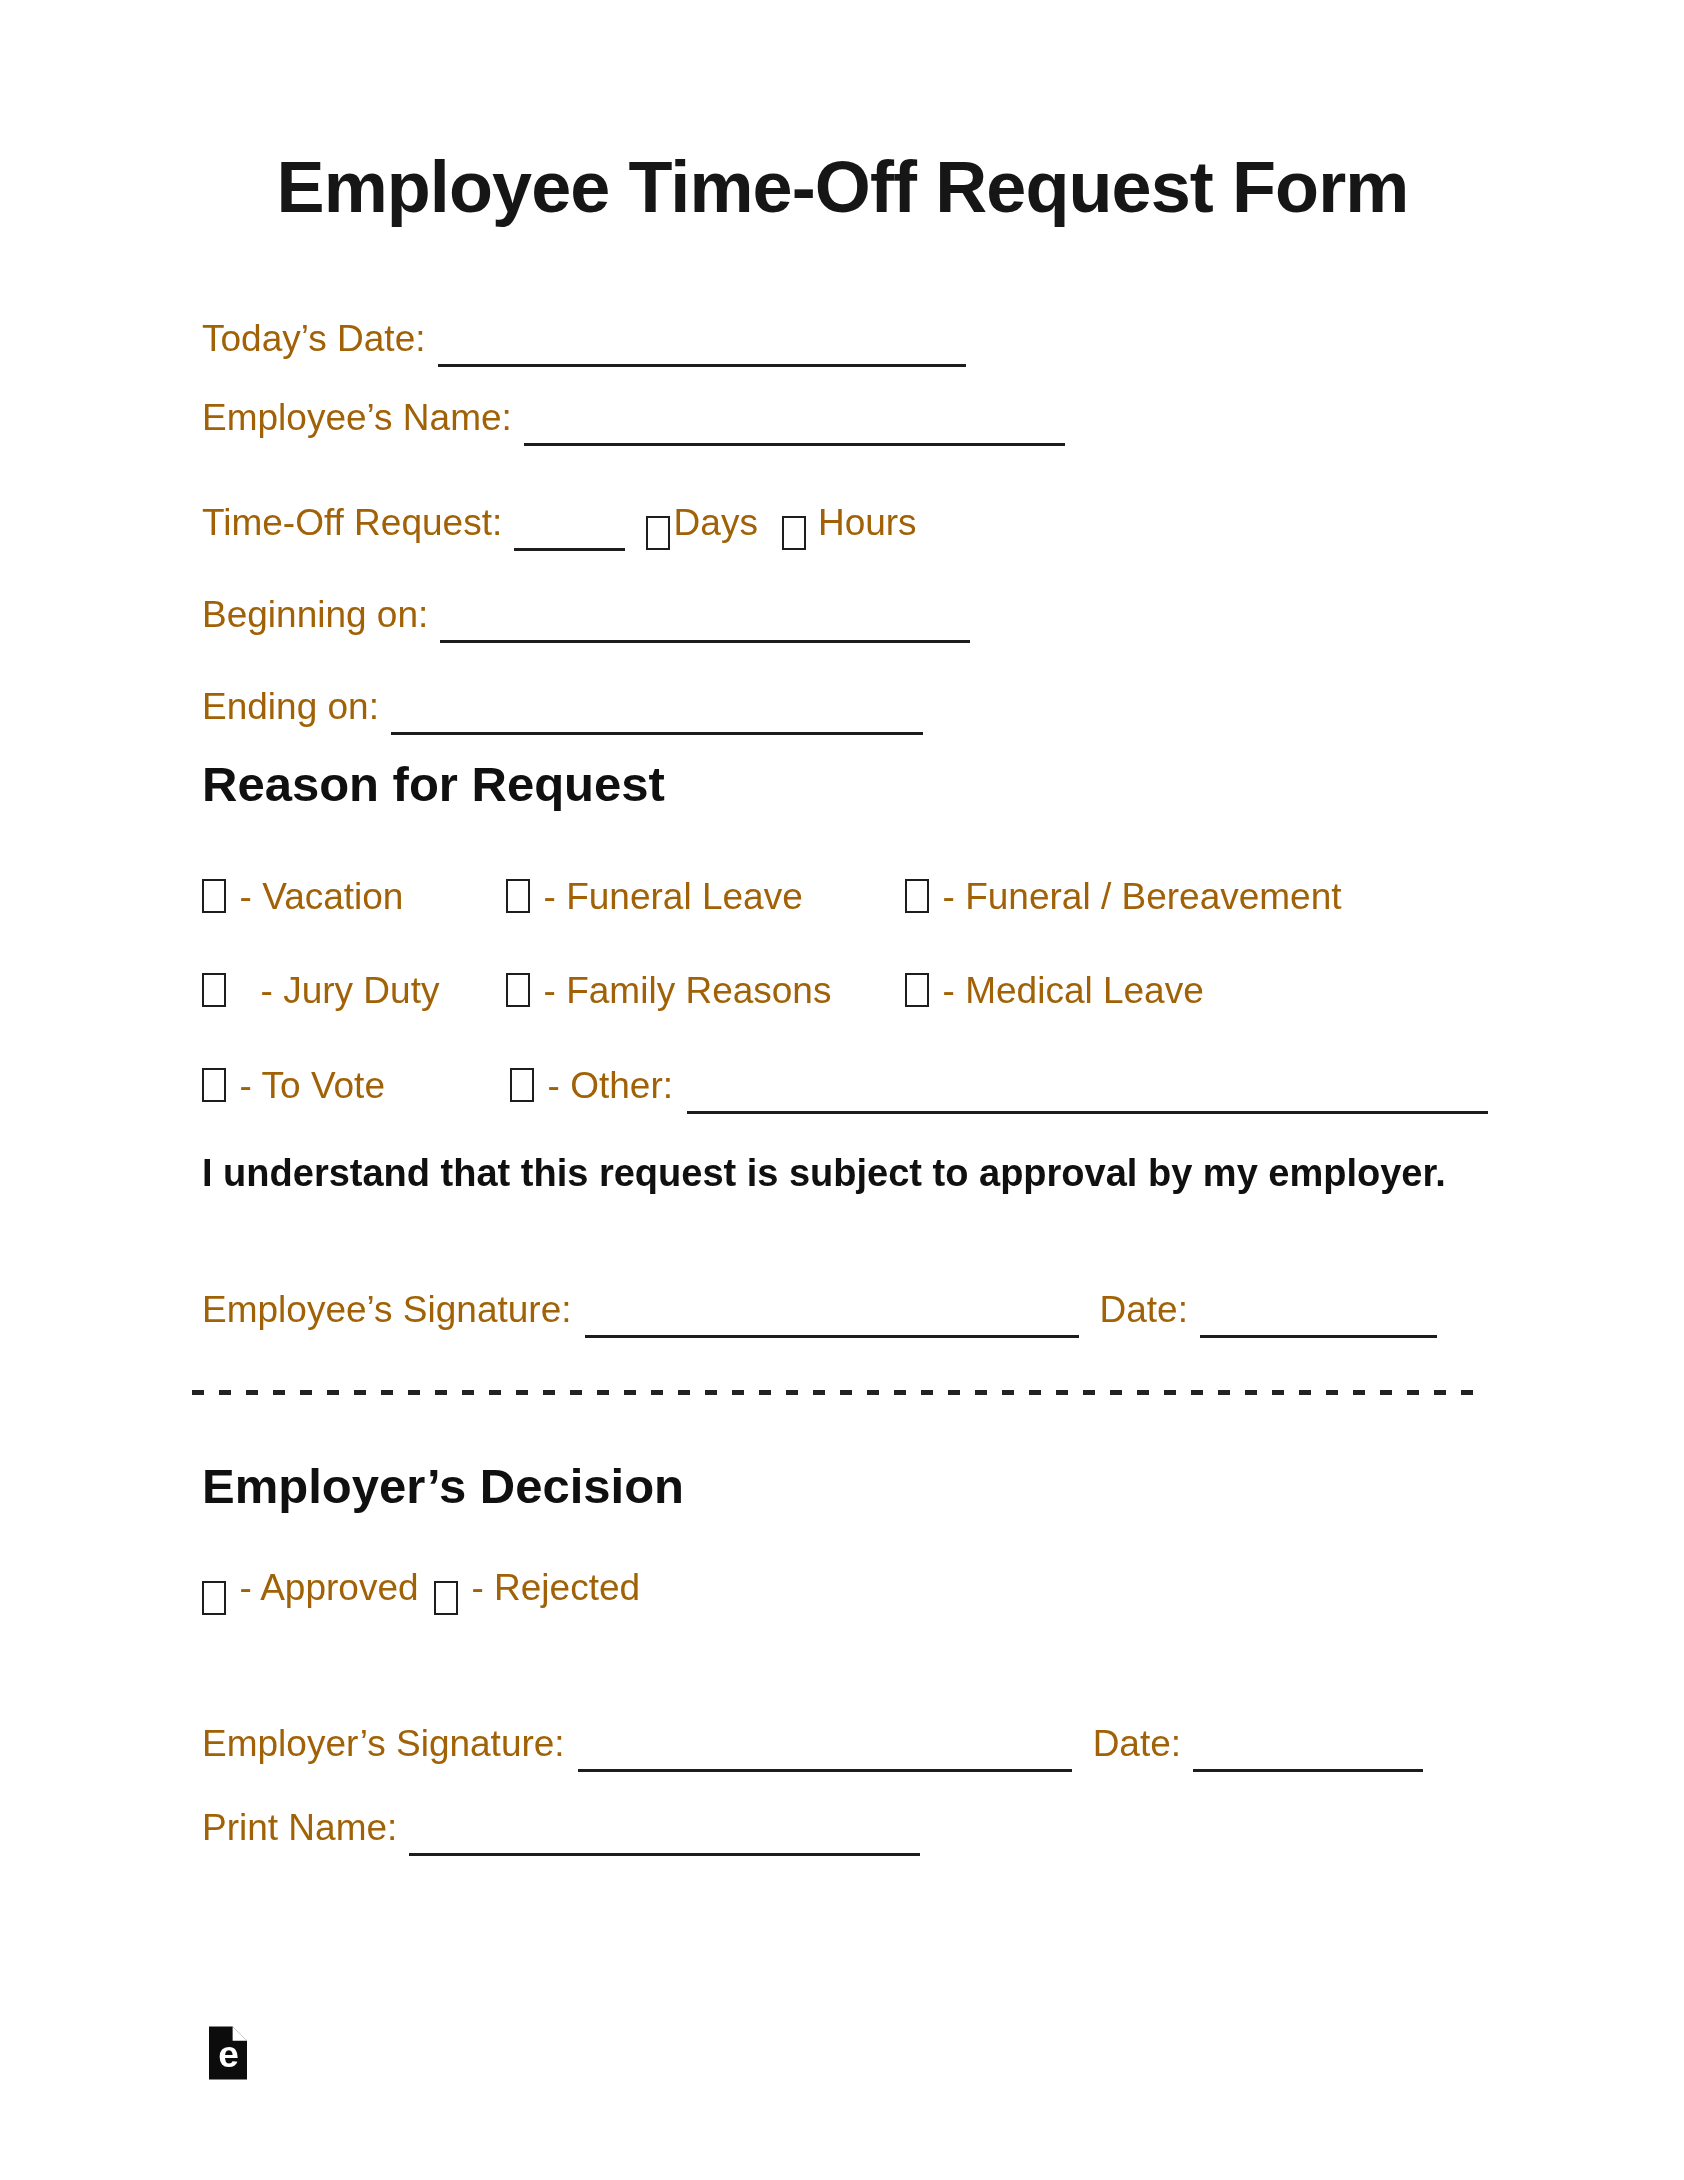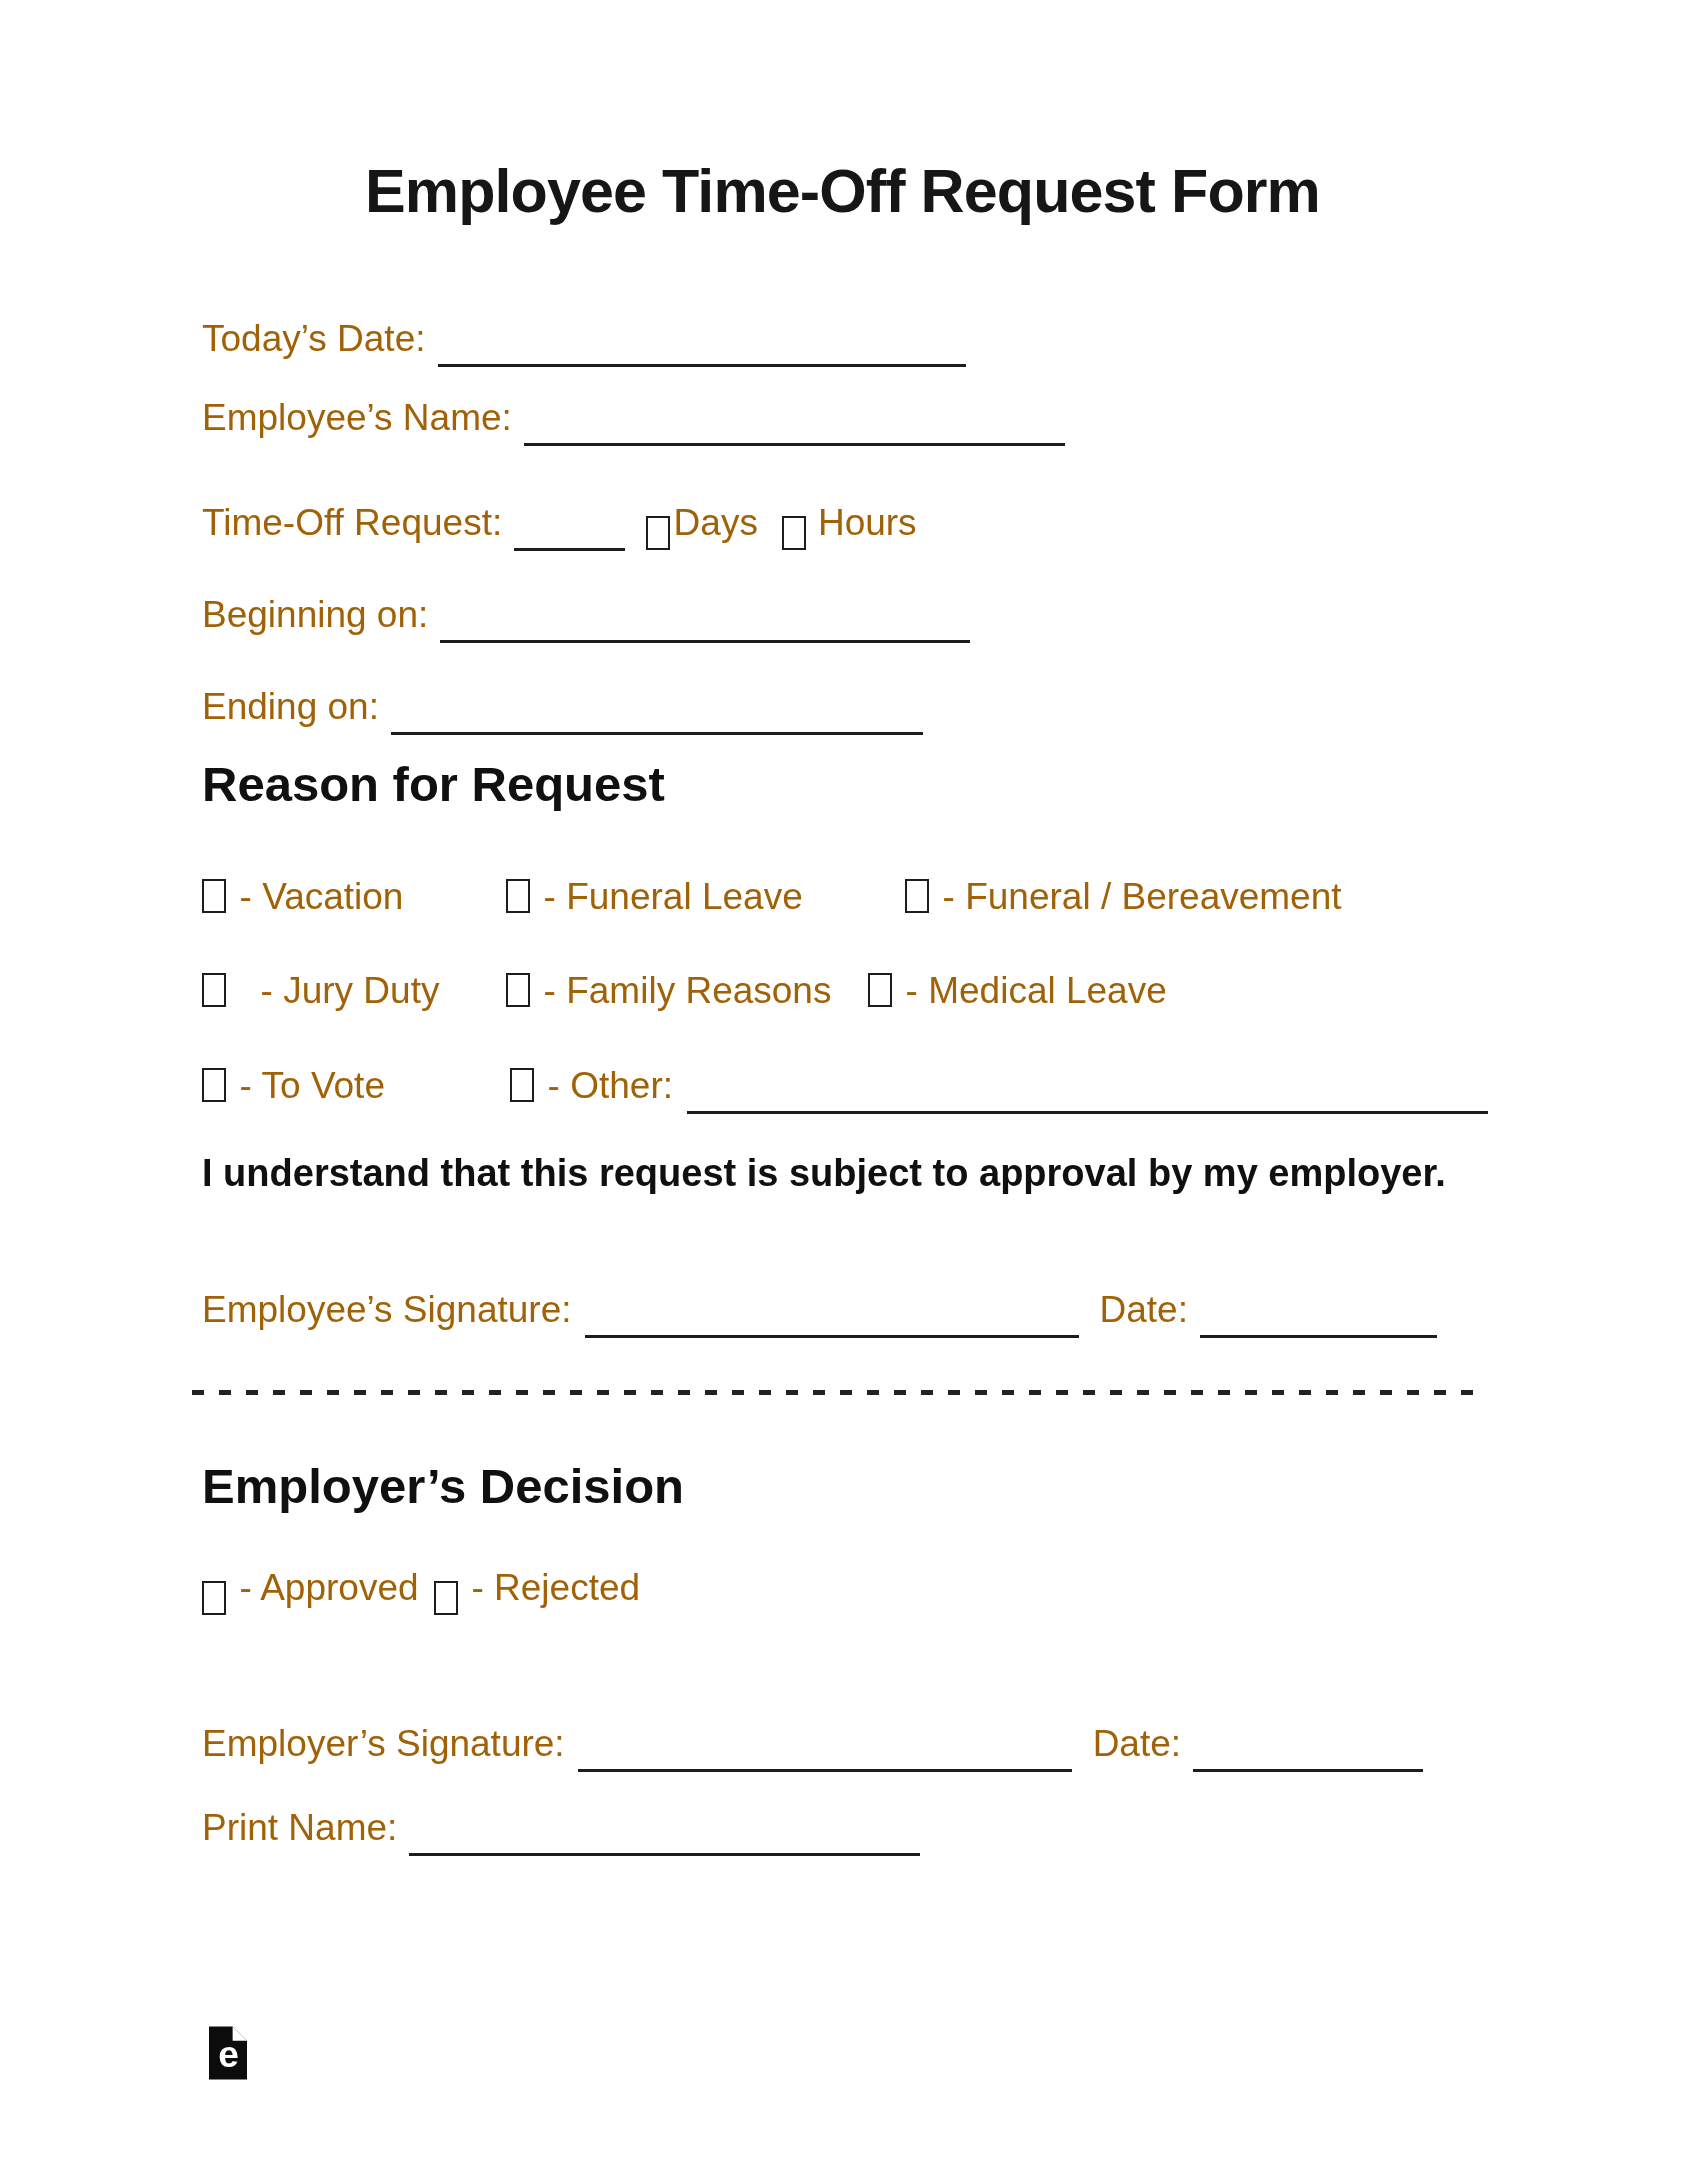--- a/index.html
+++ b/index.html
@@ -8,23 +8,23 @@
     width:1685px;
     height:2181px;
     background:#ffffff;
     font-family:"Liberation Sans","DejaVu Sans",sans-serif;
     color:#2b2b2b;
     overflow:hidden;
   }
   .title{
     position:absolute;
     left:0; right:0; top:145px;
-    margin:11px;
+    margin:1px;
     text-align:center;
-    font-size:61px;
+    font-size:72px;
     font-weight:bold;
     letter-spacing:-0.9px;
     color:#161616;
   }
   .row{
     position:absolute;
     left:202px;
     display:flex;
     align-items:flex-end;
     font-size:37px;
@@ -137,21 +137,21 @@
       <span class="cb"></span>
       <span class="opt-label">- Funeral / Bereavement</span>
     </span>
   </div>
 
   <div class="row" style="top:969px;">
     <span class="opt" style="width:304px;gap:21px;">
       <span class="cb"></span>
       <span class="opt-label">- Jury Duty</span>
     </span>
-    <span class="opt" style="width:362px;">
+    <span class="opt" style="width:399px;">
       <span class="cb"></span>
       <span class="opt-label">- Family Reasons</span>
     </span>
     <span class="opt">
       <span class="cb"></span>
       <span class="opt-label">- Medical Leave</span>
     </span>
   </div>
 
   <div class="row" style="top:1064px;">

